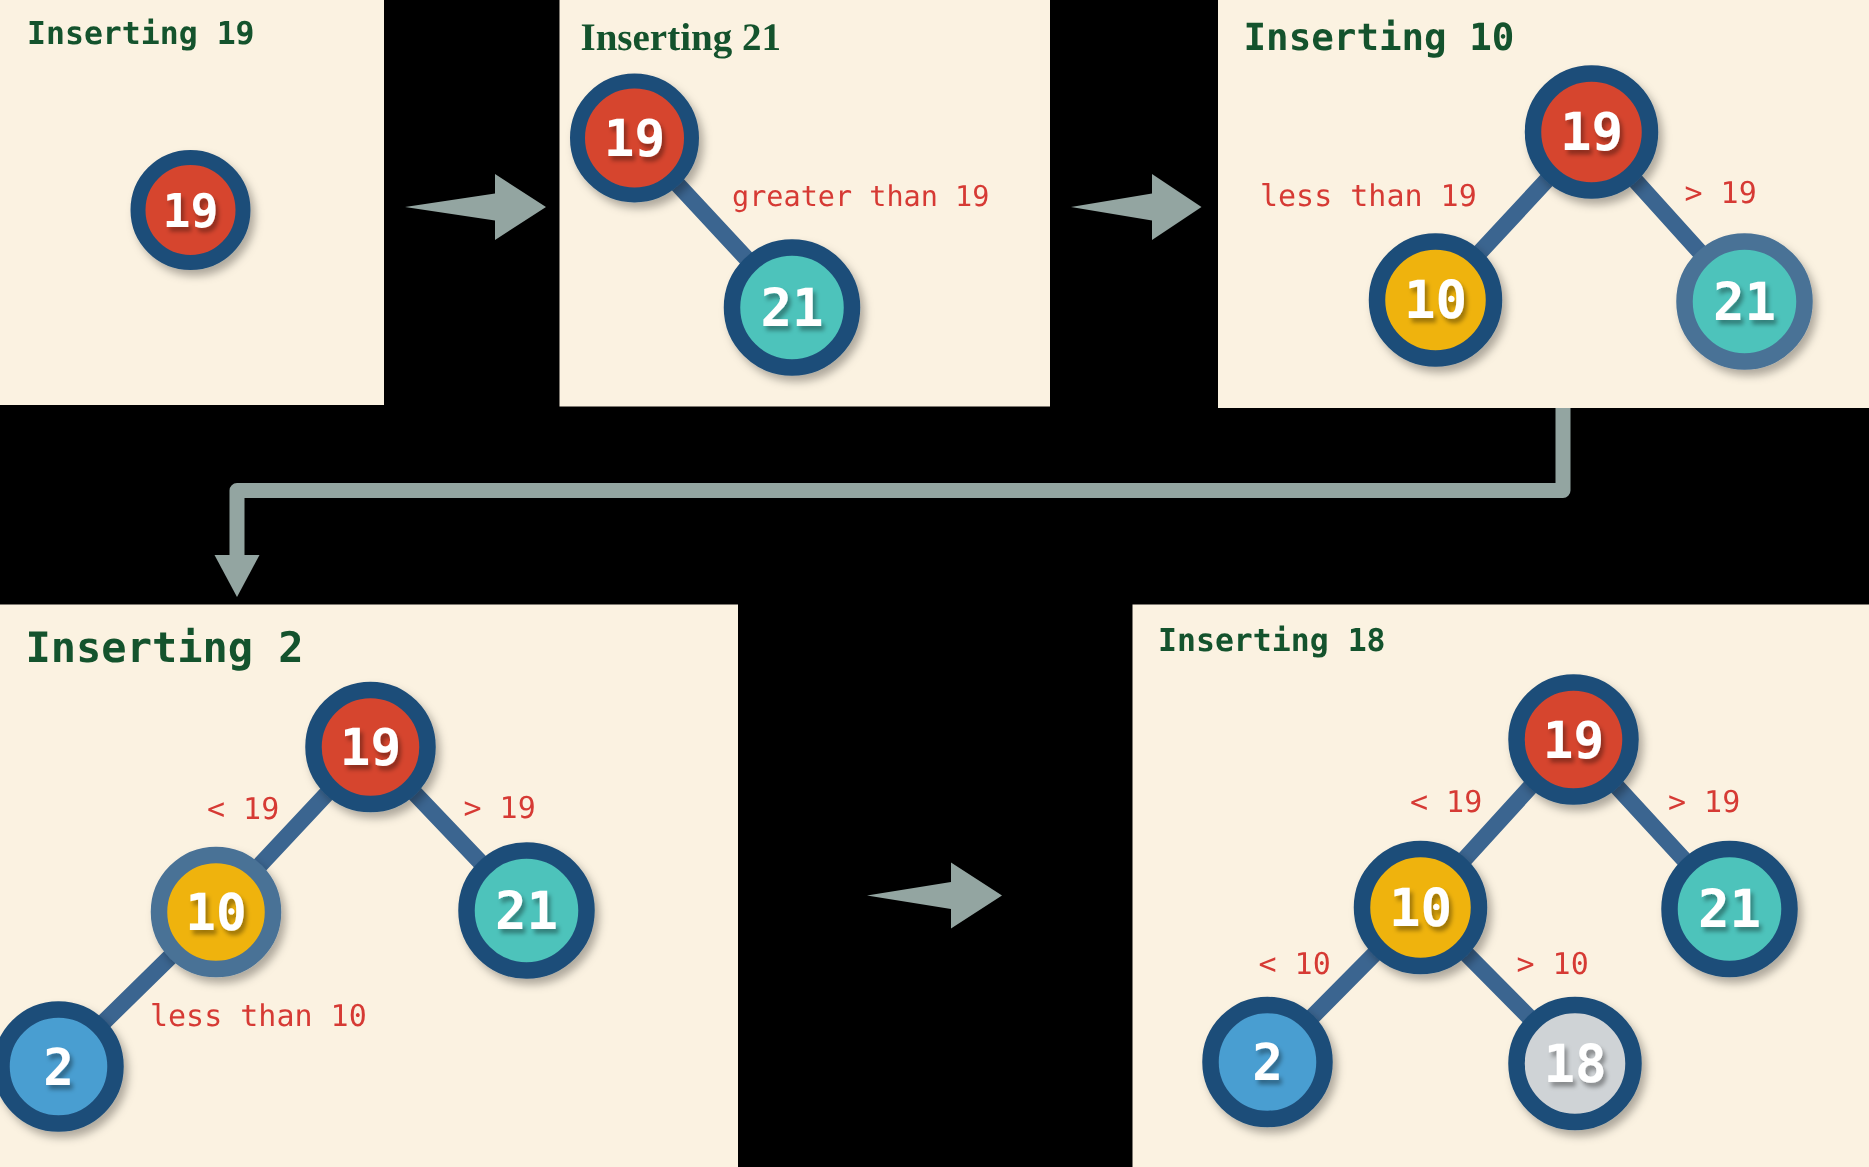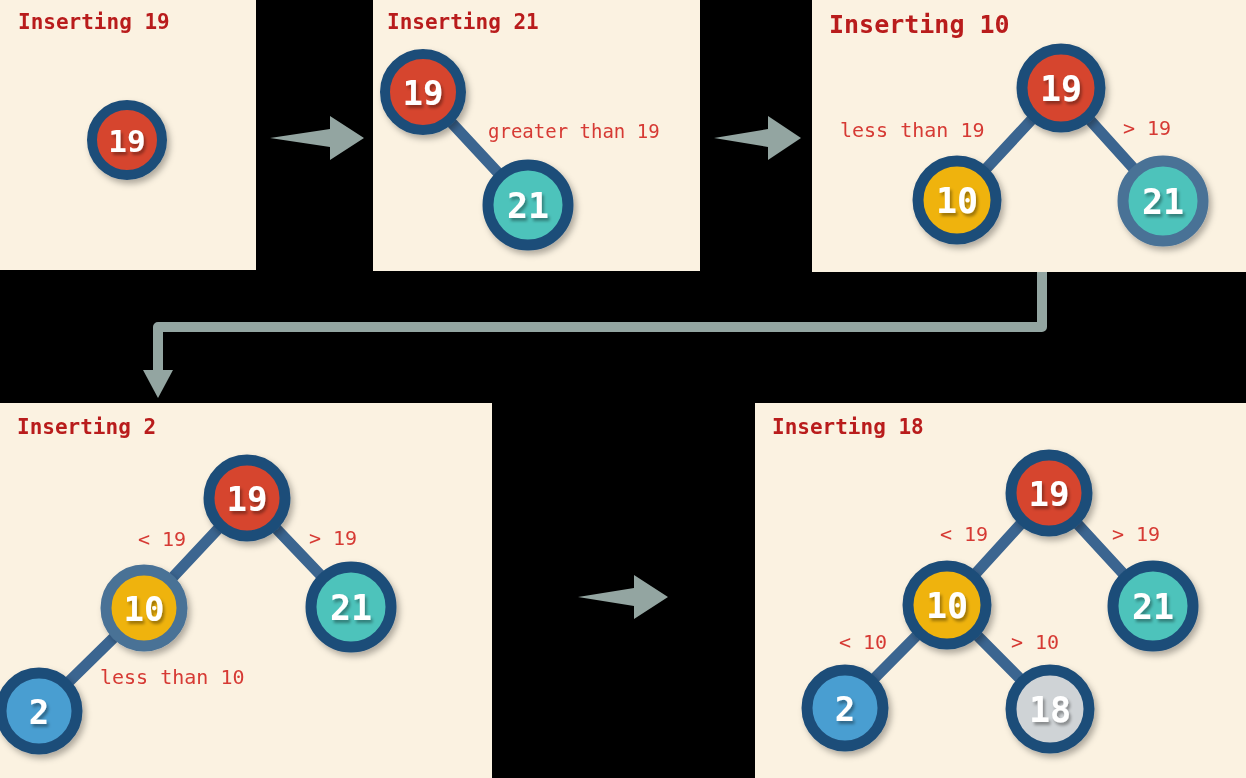--- a/index.html
+++ b/index.html
@@ -25,21 +25,21 @@
     position: absolute;
     background: #fbf2e1;
     overflow: hidden;
   }
   .panel-title {
     position: absolute;
     left: 18px;
     top: 10px;
     font-family: "DejaVu Sans Mono", "Liberation Mono", monospace;
     font-weight: bold;
-    color: #b91c1c;
+    color: #14532d;
     white-space: nowrap;
   }
   .tree-svg {
     position: absolute;
     left: 0; top: 0;
     width: 100%;
     height: 100%;
   }
   .node-text {
     font-family: "DejaVu Sans Mono", "Liberation Mono", monospace;
@@ -80,21 +80,21 @@
         </filter>
       </defs>
       <g filter="url(#sh1)">
         <circle cx="127" cy="140" r="35" fill="#d6452f" stroke="#1f4e79" stroke-width="10"></circle>
       </g>
       <text class="node-text" x="127" y="141" font-size="31" filter="url(#tsh1)">19</text>
     </svg>
   </div>
 
   <div class="panel" style="left:373px; top:0px; width:327px; height:271px;">
-    <div class="panel-title" style="font-size:21px; left:14px;">Inserting 21</div>
+    <div class="panel-title" style="font-size:26px; left:14px;font-family:Liberation Serif, serif;">Inserting 21</div>
     <svg class="tree-svg" viewBox="0 0 327 271">
       <defs>
         <filter id="sh2" x="-40%" y="-40%" width="190%" height="190%">
           <feDropShadow dx="3" dy="4" stdDeviation="3" flood-color="#000000" flood-opacity="0.30"></feDropShadow>
         </filter>
         <filter id="tsh2" x="-50%" y="-50%" width="210%" height="210%">
           <feDropShadow dx="2" dy="3" stdDeviation="1.4" flood-color="#000000" flood-opacity="0.35"></feDropShadow>
         </filter>
       </defs>
       <line class="edge-line" x1="50" y1="92" x2="155" y2="205" stroke-width="11"></line>
@@ -134,21 +134,21 @@
       <g filter="url(#sh3)">
         <circle cx="351" cy="201" r="40" fill="#4ec3bb" stroke="#4a7296" stroke-width="11"></circle>
       </g>
       <text class="node-text" x="351" y="202" font-size="35" filter="url(#tsh3)">21</text>
       <text class="edge-label" x="28" y="130" font-size="20">less than 19</text>
       <text class="edge-label" x="311" y="128" font-size="20">&gt; 19</text>
     </svg>
   </div>
 
   <div class="panel" style="left:0px; top:403px; width:492px; height:375px;">
-    <div class="panel-title" style="font-size:21px; left:17px; top:12px;">Inserting 2</div>
+    <div class="panel-title" style="font-size:28px; left:17px; top:12px;">Inserting 2</div>
     <svg class="tree-svg" viewBox="0 0 492 375">
       <defs>
         <filter id="sh4" x="-40%" y="-40%" width="190%" height="190%">
           <feDropShadow dx="3" dy="4" stdDeviation="3" flood-color="#000000" flood-opacity="0.30"></feDropShadow>
         </filter>
         <filter id="tsh4" x="-50%" y="-50%" width="210%" height="210%">
           <feDropShadow dx="2" dy="3" stdDeviation="1.4" flood-color="#000000" flood-opacity="0.35"></feDropShadow>
         </filter>
       </defs>
       <line class="edge-line" x1="247" y1="95" x2="144" y2="205" stroke-width="11"></line>

